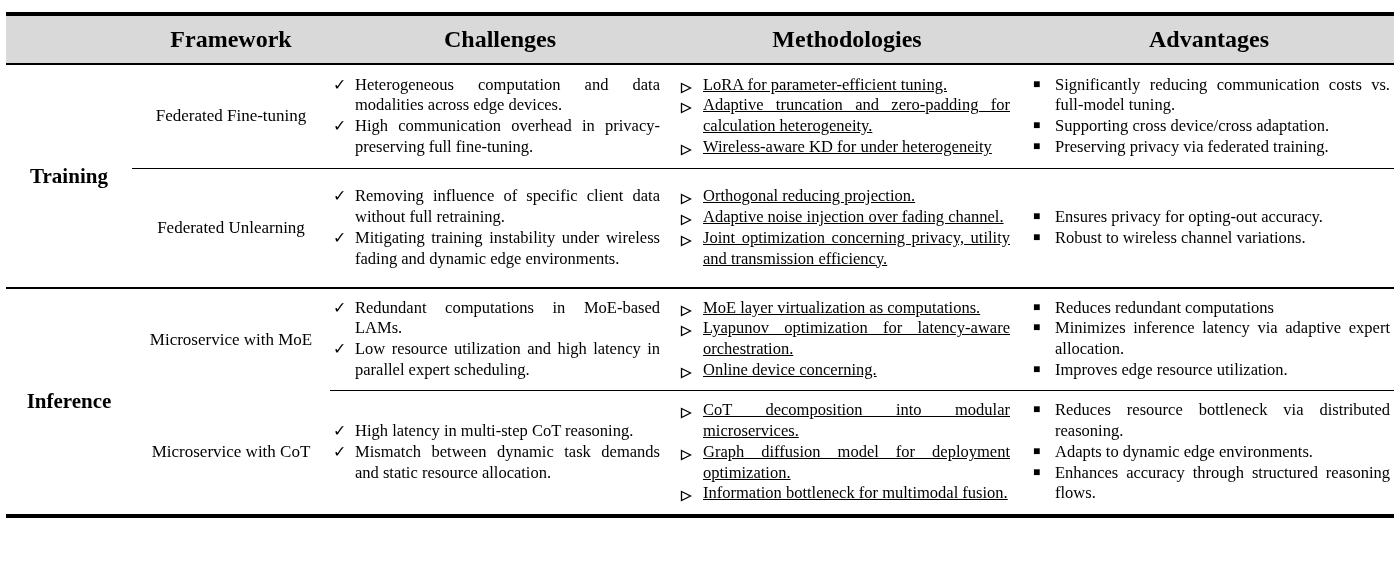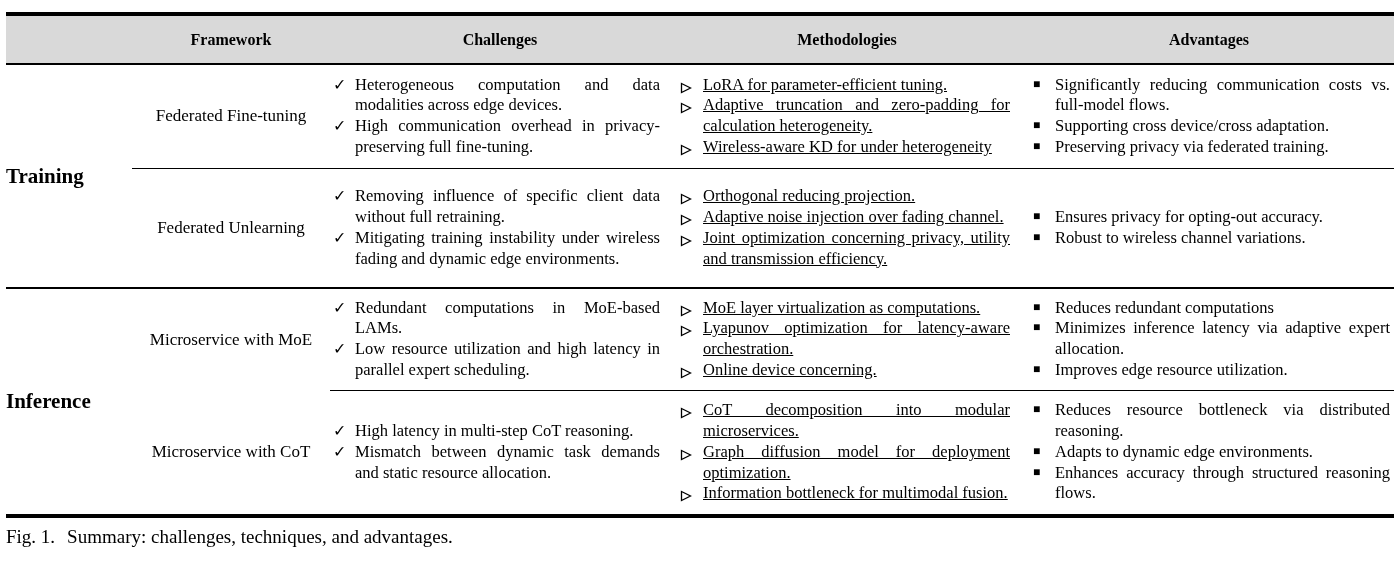--- a/index.html
+++ b/index.html
@@ -26,31 +26,32 @@
   }
   col.c-group { width: 126px; }
   col.c-fw    { width: 198px; }
   col.c-ch    { width: 340px; }
   col.c-me    { width: 354px; }
   col.c-ad    { width: 370px; }
 
   th {
     background: #d9d9d9;
     font-weight: bold;
-    font-size: 16px;
+    font-size: 24px;
     text-align: center;
     vertical-align: middle;
     border-bottom: 2px solid #000;
     padding: 0;
   }
   td { vertical-align: middle; padding: 0; }
 
   td.group {
     font-weight: bold;
     font-size: 21px;
+    text-align: center;
     vertical-align: middle;
   }
   td.fw {
     font-size: 17px;
     text-align: center;
     vertical-align: middle;
     padding: 0 6px;
   }
   td.cell { font-size: 16.5px; line-height: 1.26; }
   td.ch { padding: 5px 10px 5px 2px; }
@@ -128,21 +129,21 @@
           <li><span class="b arrow"><svg width="12" height="12" viewBox="0 0 12 12">
                     <path d="M1.5 1.5 L10.5 6 L1.5 10.5 Z" fill="#ffffff" stroke="#000000" stroke-width="1.3"></path>
                   </svg></span><span>Adaptive truncation and zero-padding for calculation heterogeneity.</span></li>
           <li><span class="b arrow"><svg width="12" height="12" viewBox="0 0 12 12">
                     <path d="M1.5 1.5 L10.5 6 L1.5 10.5 Z" fill="#ffffff" stroke="#000000" stroke-width="1.3"></path>
                   </svg></span><span>Wireless-aware KD for under heterogeneity</span></li>
         </ul>
       </td>
       <td class="cell ad">
         <ul class="bullets">
-          <li><span class="b square">■</span><span>Significantly reducing communication costs vs. full-model flows.</span></li>
+          <li><span class="b square">■</span><span>Significantly reducing communication costs vs. full-model tuning.</span></li>
           <li><span class="b square">■</span><span>Supporting cross device/cross adaptation.</span></li>
           <li><span class="b square">■</span><span>Preserving privacy via federated training.</span></li>
         </ul>
       </td>
     </tr>
 
     <tr style="height:120px">
       <td class="fw subdiv">Federated Unlearning</td>
       <td class="cell ch subdiv">
         <ul class="bullets">
@@ -227,17 +228,14 @@
         <ul class="bullets">
           <li><span class="b square">■</span><span>Reduces resource bottleneck via distributed reasoning.</span></li>
           <li><span class="b square">■</span><span>Adapts to dynamic edge environments.</span></li>
           <li><span class="b square">■</span><span>Enhances accuracy through structured reasoning flows.</span></li>
         </ul>
       </td>
     </tr>
   </tbody>
     </table>
 
-  <div class="caption">
-    <span class="cap-label">Fig. 1.</span><span>Summary: challenges, techniques, and advantages.</span>
-  </div>
 
 </div>
 
 </body></html>

